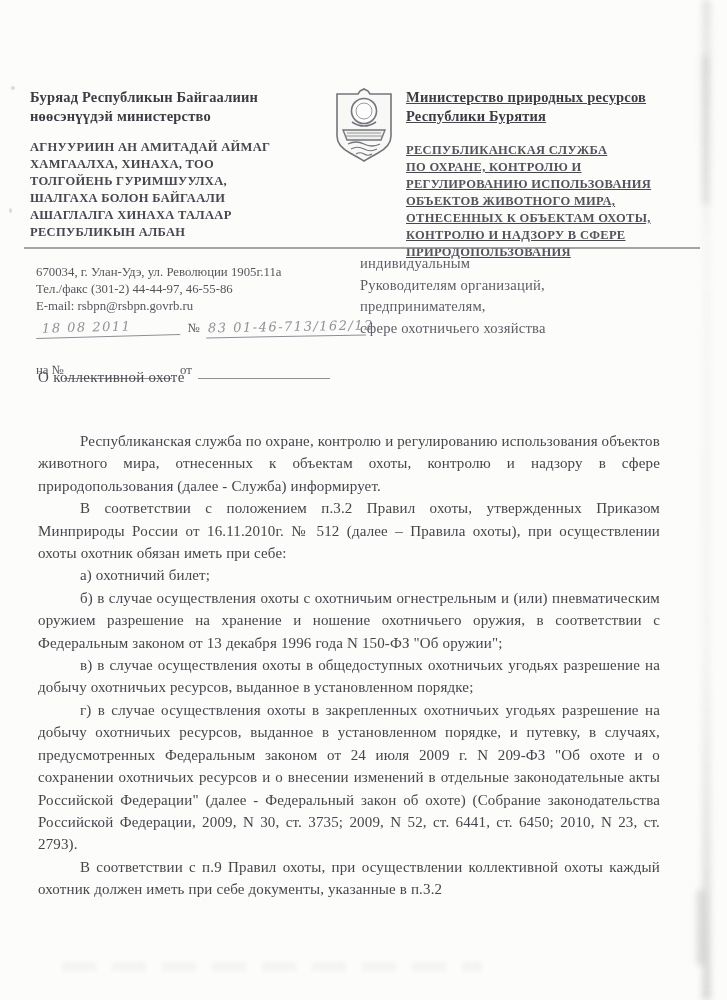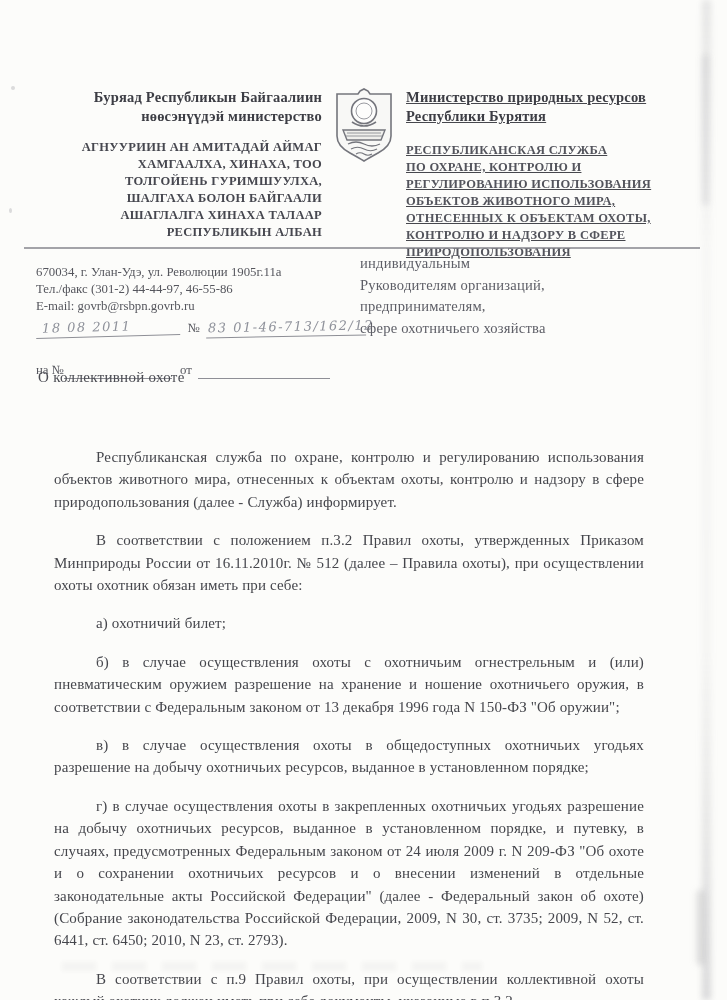--- a/index.html
+++ b/index.html
@@ -3,21 +3,21 @@
 <meta charset="utf-8">
 <style>
   html,body{margin:0;padding:0;background:#e9e9e7;}
   .page{
     position:relative;width:727px;height:1000px;margin:0 auto;
     background:#fcfcfa;overflow:hidden;
     font-family:"Liberation Serif", serif;color:#46474d;
   }
   
   .letterhead{position:absolute;top:88px;left:30px;width:668px;display:flex;}
-  .lh-left{width:292px;text-align:right;}
+  .lh-left{width:292px;text-align:left;}
   .lh-emblem{width:84px;display:flex;justify-content:center;align-items:flex-start;padding-top:0;}
   .lh-right{flex:1;text-decoration:underline;}
   .org-name{font-weight:bold;font-size:14.5px;line-height:19px;color:#3c3d44;letter-spacing:.2px;}
   .org-caps{margin-top:13px;font-weight:bold;font-size:12.5px;line-height:17px;color:#46474f;letter-spacing:.3px;}
   .lh-right .org-caps{color:#53545c;margin-top:16px;}
   .hdr-rule{position:absolute;top:247px;left:24px;width:676px;border-top:2px solid #85868c;opacity:.75;}
   
   .contact{position:absolute;top:264px;left:36px;width:330px;font-size:12.8px;line-height:17px;color:#55565d;}
   .hand{font-family:"DejaVu Serif", serif;font-style:italic;color:#8f929b;letter-spacing:1.5px;font-size:13px;white-space:nowrap;}
   .ref-row{display:flex;align-items:flex-end;margin-top:3px;}
@@ -26,21 +26,21 @@
   .u-num{width:158px;transform:rotate(-1deg);padding-left:2px;}
   .ref-label{margin:0 6px 0 8px;color:#55565d;}
   .row2{margin-top:24px;}
   .u-blank1{width:108px;}
   .u-blank2{width:132px;}
   
   .recipient{position:absolute;top:253px;left:360px;width:316px;font-size:14.6px;line-height:21.6px;color:#5d5e66;letter-spacing:.2px;}
   
   .subject{position:absolute;top:369px;left:38px;font-size:15px;color:#4a4b52;letter-spacing:.3px;}
   .body-text{position:absolute;top:430px;left:38px;width:622px;font-size:15px;line-height:22.4px;text-align:justify;color:#45464c;letter-spacing:.15px;}
-  .body-text p{margin:16px;text-indent:42px;}
+  .body-text p{margin:0;text-indent:42px;}
   
   .edge-shadow{position:absolute;top:0;right:16px;width:9px;height:100%;
     background:linear-gradient(180deg,rgba(150,150,155,.22),rgba(150,150,155,.05) 25%,rgba(150,150,155,.07) 65%,rgba(140,140,146,.3));
     filter:blur(3px);}
   .smudge1{position:absolute;top:55px;right:18px;width:7px;height:150px;background:rgba(140,140,148,.18);filter:blur(3px);border-radius:4px;}
   .smudge2{position:absolute;top:890px;right:22px;width:9px;height:75px;background:rgba(135,135,142,.22);filter:blur(3px);border-radius:4px;}
   .ghost-line{position:absolute;top:962px;left:62px;width:420px;height:9px;opacity:.45;filter:blur(2px);
     background:repeating-linear-gradient(90deg,rgba(120,120,126,.14) 0 34px,transparent 34px 50px);}
   .speck{position:absolute;background:rgba(120,120,126,.25);border-radius:50%;}
 </style>
@@ -96,21 +96,21 @@
     </div>
   </div>
 
   <div class="hdr-rule"></div>
 
   <div class="contact">
     <div>670034, г. Улан-Удэ, ул. Революции 1905г.11а</div>
     <div>Тел./факс (301-2)  44-44-97, 46-55-86</div>
     <div>
       <span>E-mail:</span>
-      <span>govrb@rsbpn.govrb.ru</span>
+      <span>rsbpn@rsbpn.govrb.ru</span>
     </div>
     <div class="ref-row">
       <span class="uline u-date"><span class="hand">18 08 2011</span></span>
       <span class="ref-label">№</span>
       <span class="uline u-num"><span class="hand">83 01-46-713/162/12</span></span>
     </div>
     <div class="ref-row row2">
       <span>на №</span>
       <span class="uline u-blank1">&nbsp;</span>
       <span class="ref-label">от</span>

